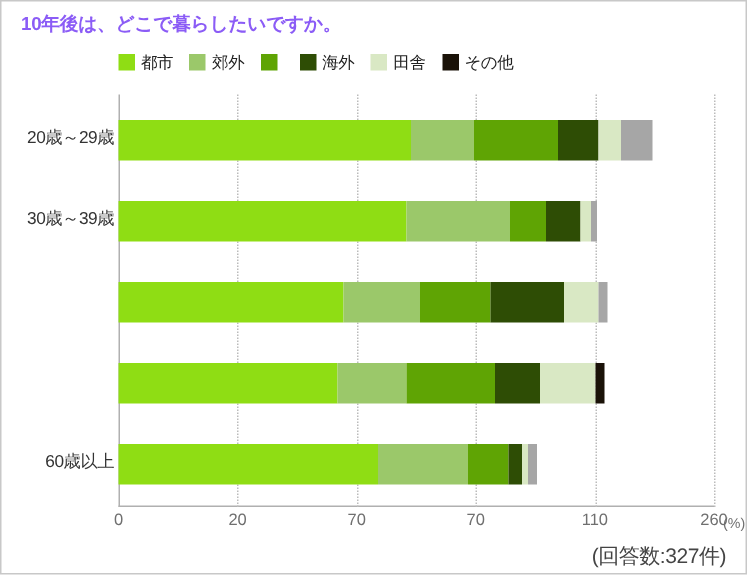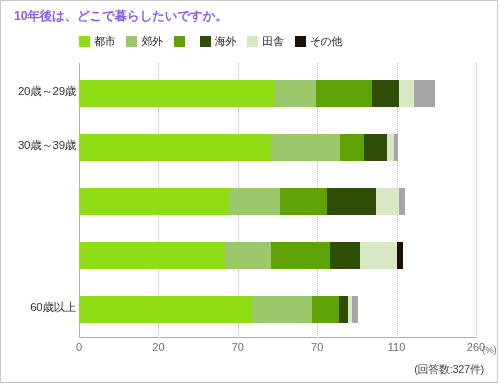--- a/index.html
+++ b/index.html
@@ -72,21 +72,21 @@
   .xtick{
     position:absolute;top:0;font-size:11px;color:#6f6f6f;
     transform:translateX(-50%);white-space:nowrap;
   }
   #xunit{
     position:absolute;left:481px;top:343px;
     font-size:9.5px;color:#6f6f6f;
   }
   #footer{
     position:absolute;right:13px;top:361px;
-    font-size:11px;color:#444;letter-spacing:-0.3px;white-space:nowrap;
+    font-size:14px;color:#444;letter-spacing:-0.3px;white-space:nowrap;
   }
 </style>
 </head>
 <body>
 
 <div id="frame">
 
   <div id="title">10年後は、どこで暮らしたいですか。</div>
 
   <div id="legend">

